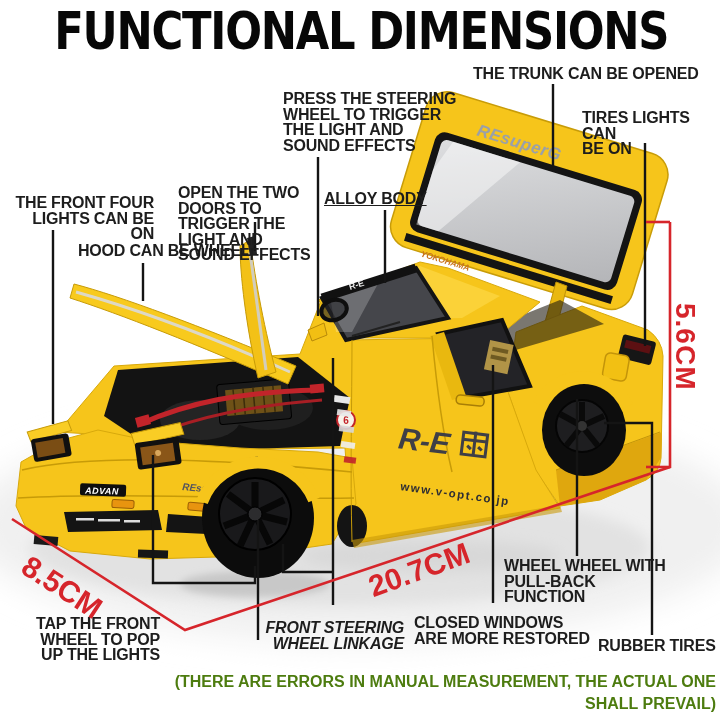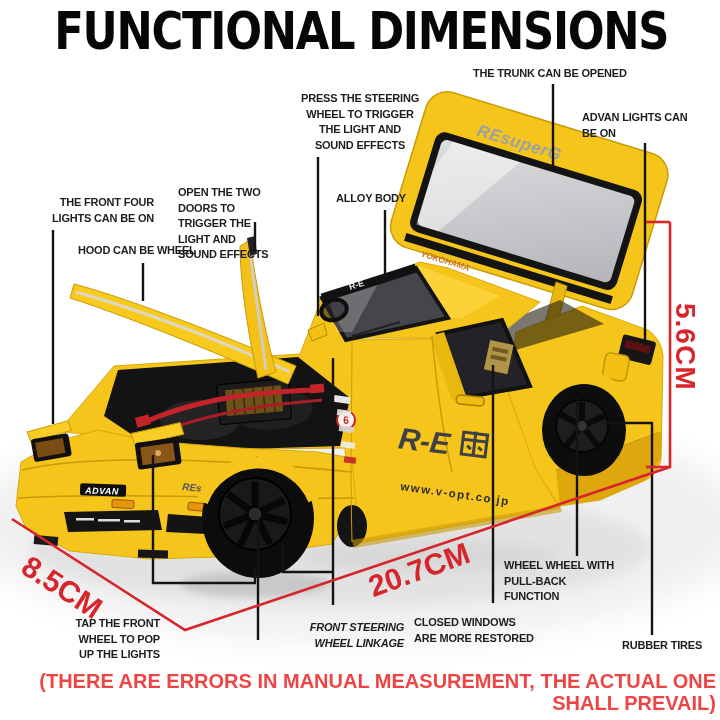--- a/index.html
+++ b/index.html
@@ -1,32 +1,32 @@
 <!DOCTYPE html>
 <html><head>
 <meta charset="utf-8">
 <style>
   html,body{margin:0;padding:0;background:#fff;}
   #canvas{position:relative;width:720px;height:720px;background:#ffffff;overflow:hidden;
           font-family:"Liberation Sans","DejaVu Sans",sans-serif;}
   #car-svg{position:absolute;left:0;top:0;}
-  .lbl{position:absolute;font-weight:bold;font-size:11px;line-height:15.5px;color:#1d1d1d;
+  .lbl{position:absolute;font-weight:bold;font-size:16px;line-height:15.5px;color:#1d1d1d;
        white-space:pre-line;letter-spacing:-0.2px;}
   .center{text-align:right;}
   #title-wrap{position:absolute;left:0;top:2px;width:720px;text-align:center;}
   #title-wrap span{display:inline-block;font-family:"DejaVu Sans","Liberation Sans",sans-serif;
        font-weight:bold;font-size:51px;letter-spacing:-1.5px;color:#070707;
        transform:scaleX(0.85);transform-origin:50% 50%;white-space:nowrap;}
   .dim{position:absolute;font-weight:bold;color:#d6252b;transform-origin:0 0;white-space:nowrap;
        font-family:"Liberation Sans","DejaVu Sans",sans-serif;}
   #dim-height{left:701px;top:303px;font-size:28px;transform:rotate(90deg);letter-spacing:1px;}
   #dim-width{left:34px;top:549px;font-size:30px;transform:rotate(33deg);}
   #dim-length{left:364px;top:572px;font-size:30px;transform:rotate(-20deg);}
   #disclaimer{position:absolute;right:4px;top:671px;width:712px;text-align:right;
-       font-weight:bold;font-size:20px;line-height:21.5px;color:#ef4444;white-space:pre-line;}
+       font-weight:bold;font-size:16px;line-height:21.5px;color:#4d7c0f;white-space:pre-line;}
 </style>
 </head>
 <body>
 
 <div id="canvas">
 
 <svg id="car-svg" width="720" height="720" viewBox="0 0 720 720" xmlns="http://www.w3.org/2000/svg">
   <defs>
     <linearGradient id="gGlass" x1="0" y1="0" x2="1" y2="1">
       <stop offset="0" stop-color="#dddee0"></stop>
@@ -251,46 +251,46 @@
   <g stroke="#d6252b" stroke-width="2.6" fill="none">
     <path d="M 12,519 L 185,630 L 670,467 L 670,222"></path>
     <line x1="646" y1="222" x2="670" y2="222"></line>
     <line x1="646" y1="467" x2="670" y2="467"></line>
   </g>
 </svg>
 
 <div id="title-wrap"><span>FUNCTIONAL DIMENSIONS</span></div>
 
 <div class="lbl" style="left:473px;top:66px;">THE TRUNK CAN BE OPENED</div>
-<div class="lbl" style="left:301px;top:91px;text-align:center;">PRESS THE STEERING
+<div class="lbl" style="left:283px;top:91px;">PRESS THE STEERING
 WHEEL TO TRIGGER
 THE LIGHT AND
 SOUND EFFECTS</div>
-<div class="lbl" style="left:582px;top:110px;">ADVAN LIGHTS CAN
+<div class="lbl" style="left:582px;top:110px;">TIRES LIGHTS CAN
 BE ON</div>
 <div class="lbl" style="left:178px;top:141px;margin-top:44px;">OPEN THE TWO
 DOORS TO
 TRIGGER THE
 LIGHT AND
 SOUND EFFECTS</div>
 <div class="lbl center" style="left:6px;top:195px;width:148px;">THE FRONT FOUR
 LIGHTS CAN BE ON</div>
 <div class="lbl" style="left:78px;top:243px;">HOOD CAN BE WHEEL</div>
-<div class="lbl" style="left:336px;top:191px;">ALLOY BODY</div>
+<div class="lbl" style="left:324px;top:191px;text-decoration:underline;">ALLOY BODY</div>
 <div class="lbl center" style="left:16px;top:616px;width:144px;">TAP THE FRONT
 WHEEL TO POP
 UP THE LIGHTS</div>
 <div class="lbl center" style="left:264px;top:620px;width:140px;font-style:italic;">FRONT STEERING
 WHEEL LINKAGE</div>
 <div class="lbl" style="left:414px;top:615px;">CLOSED WINDOWS
 ARE MORE RESTORED</div>
 <div class="lbl" style="left:504px;top:558px;">WHEEL WHEEL WITH
 PULL-BACK
 FUNCTION</div>
-<div class="lbl" style="left:598px;top:638px;margin-left:24px;">RUBBER TIRES</div>
+<div class="lbl" style="left:598px;top:638px;">RUBBER TIRES</div>
 
 <div class="dim" id="dim-height">5.6CM</div>
 <div class="dim" id="dim-width">8.5CM</div>
 <div class="dim" id="dim-length">20.7CM</div>
 
 <div id="disclaimer">(THERE ARE ERRORS IN MANUAL MEASUREMENT, THE ACTUAL ONE
 SHALL PREVAIL)</div>
 
 </div>
 

